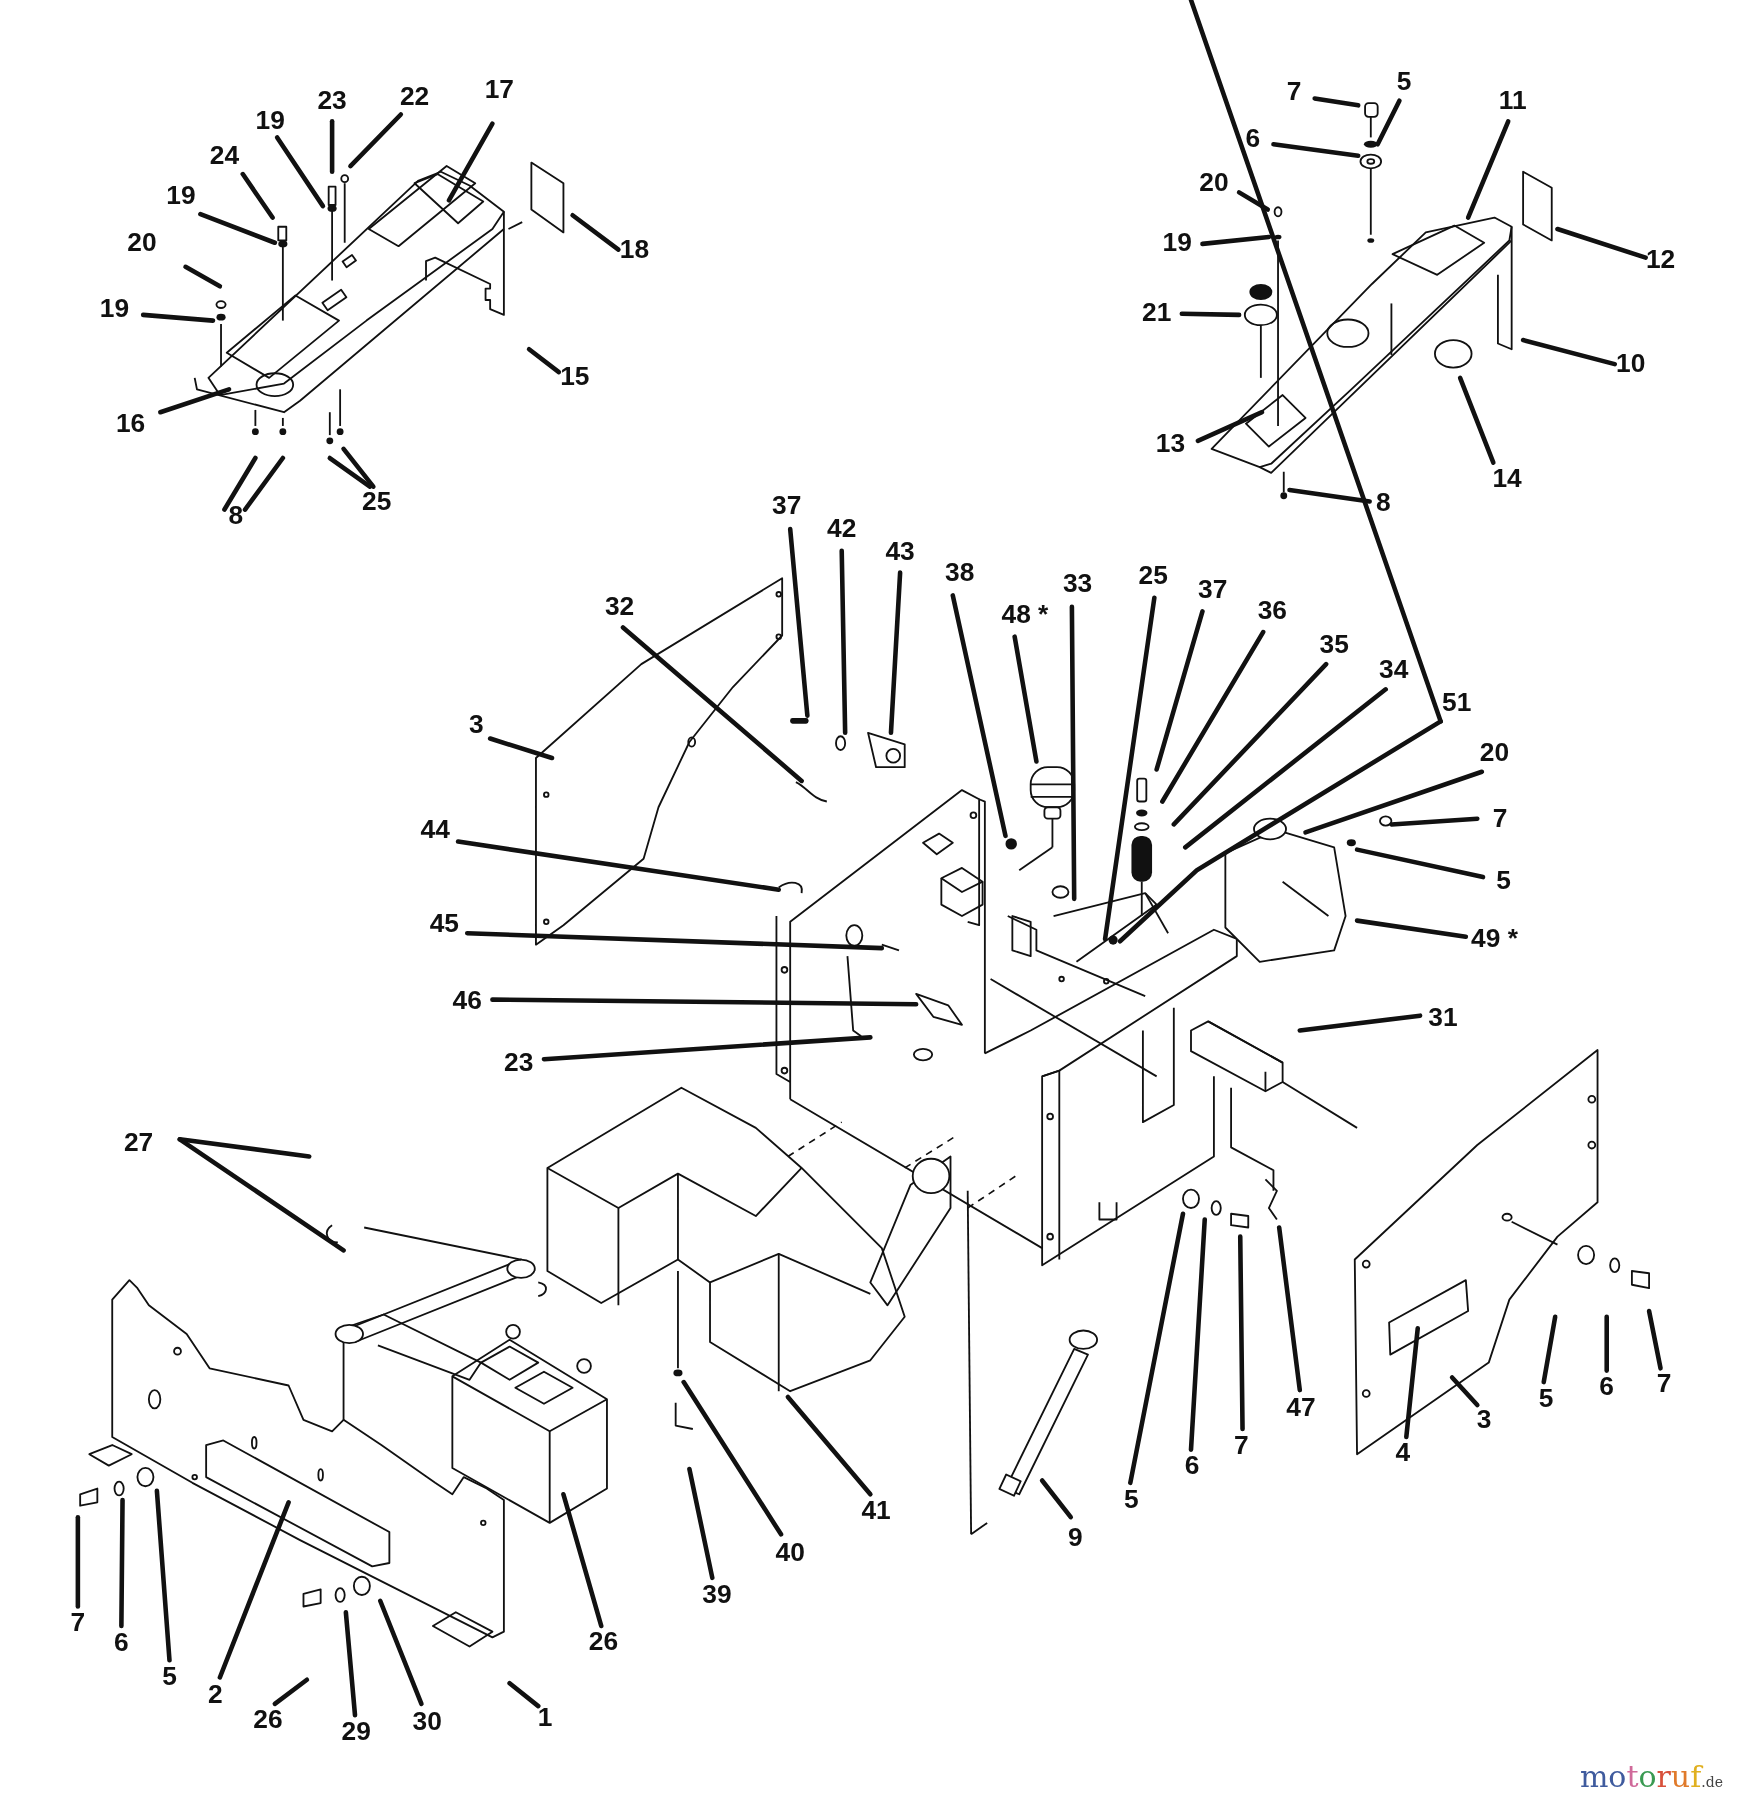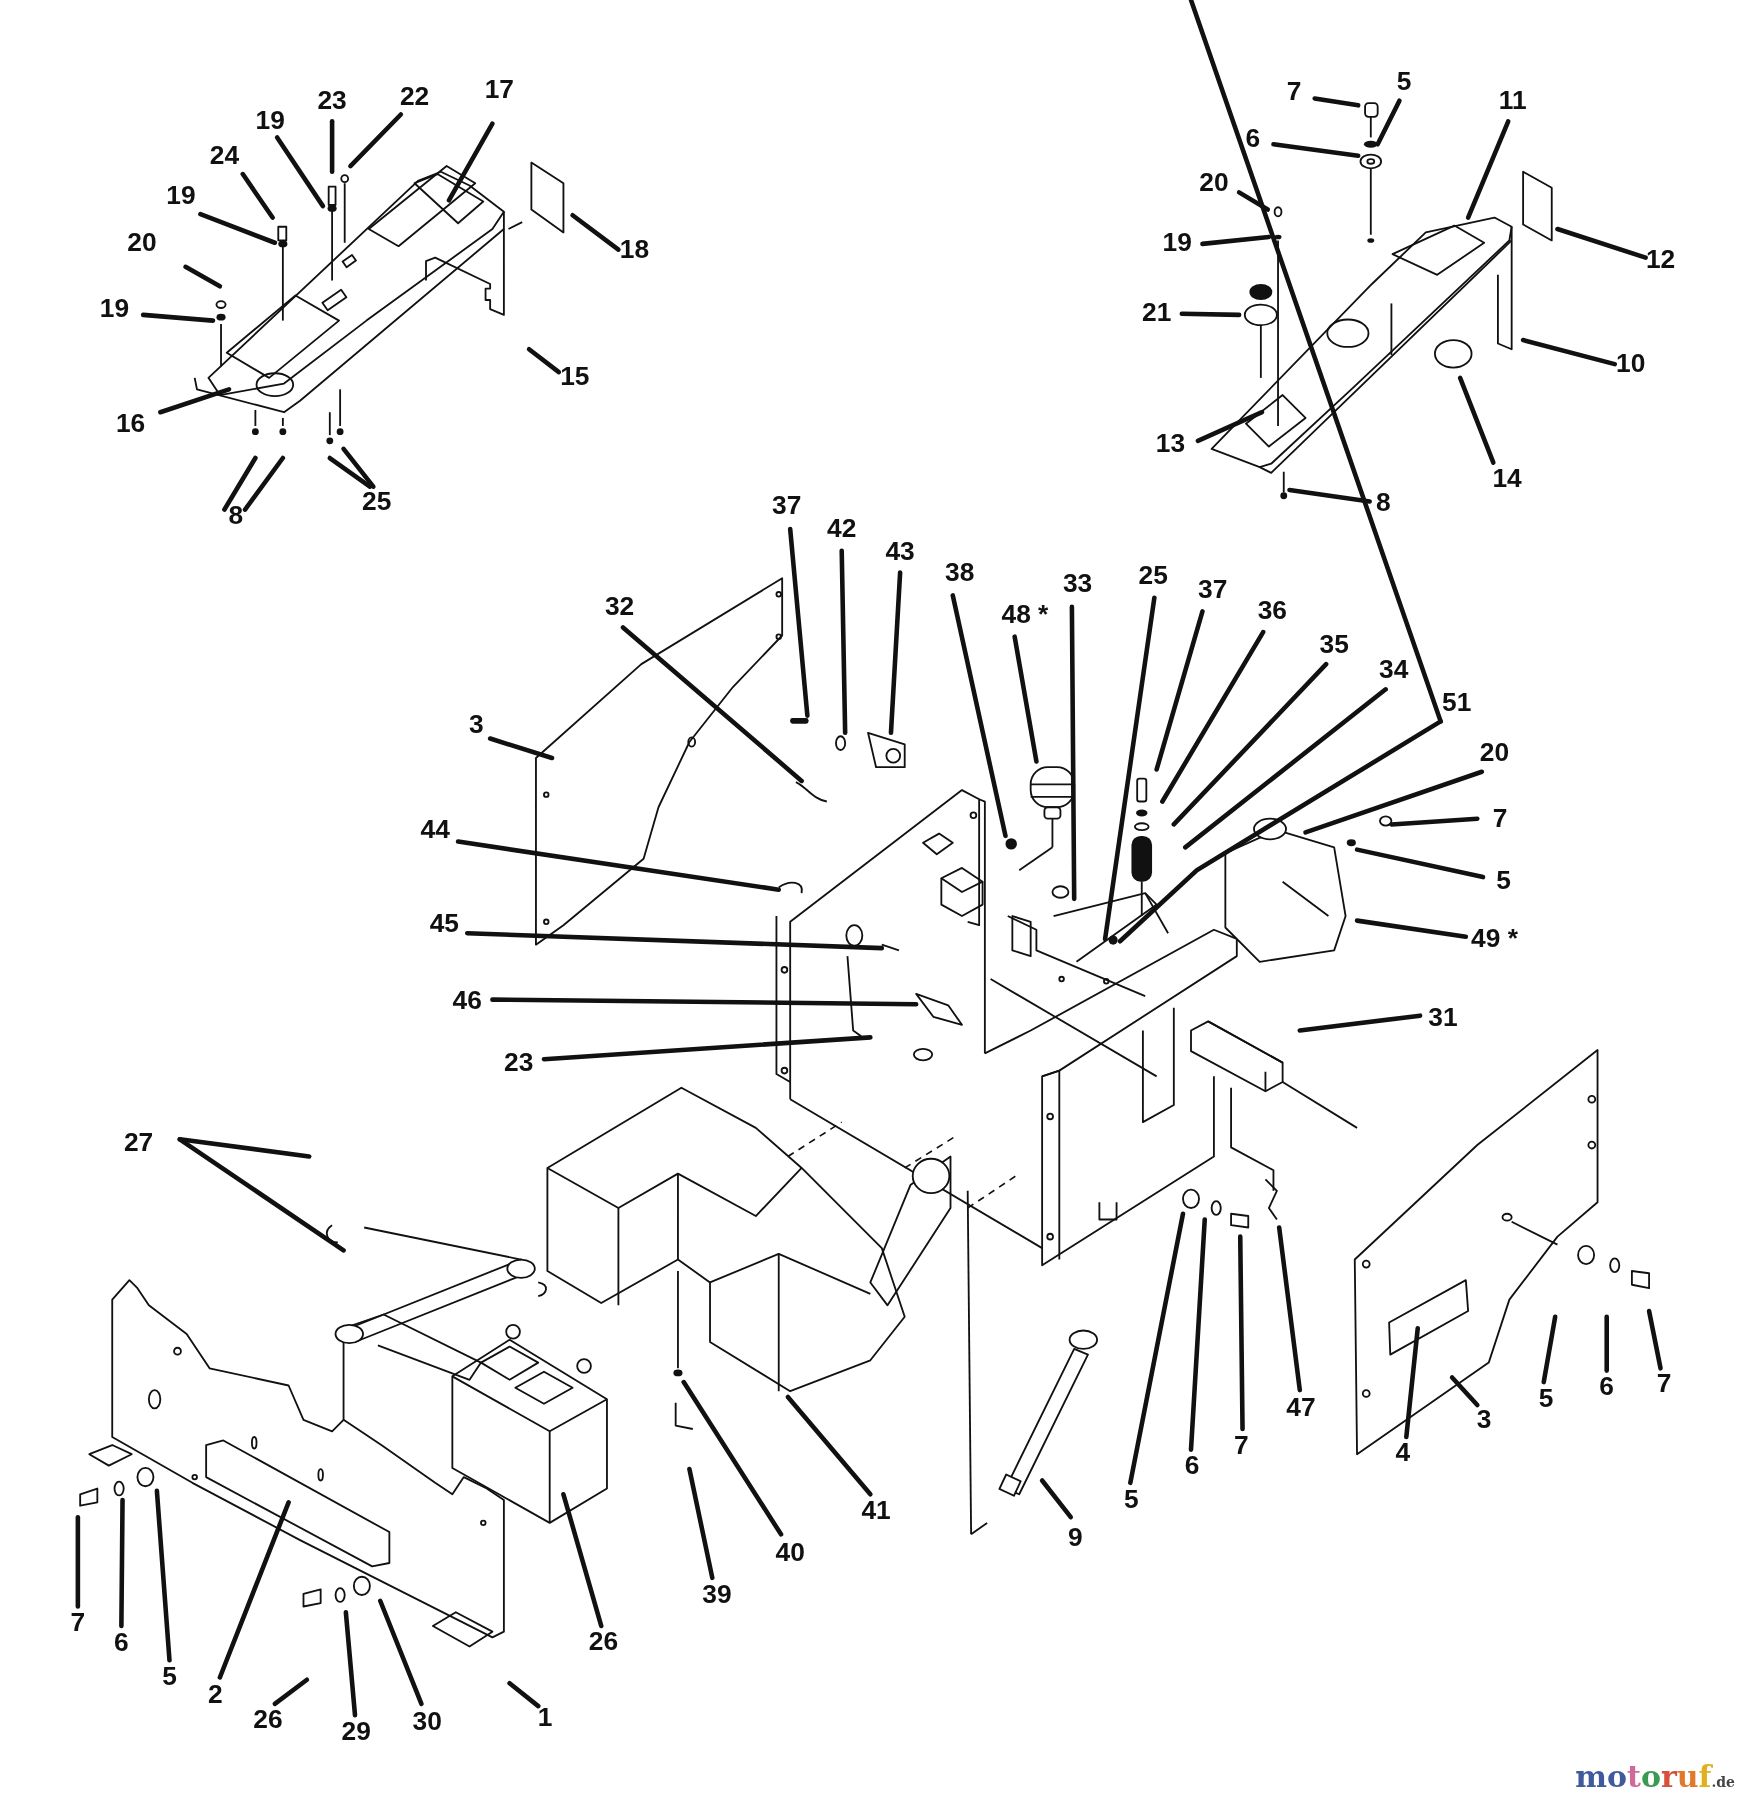--- a/index.html
+++ b/index.html
@@ -4,21 +4,21 @@
 <style>
 html,body{margin:0;padding:0;background:#fff;}
 body{width:1751px;height:1800px;overflow:hidden;position:relative;font-family:"Liberation Sans",sans-serif;}
 #diagram{position:absolute;left:0;top:0;width:1751px;height:1800px;}
 .lbl{font-family:"Liberation Sans",sans-serif;font-weight:bold;font-size:23px;fill:#111;}
 .lead{stroke:#111;stroke-width:4;stroke-linecap:round;fill:none;}
 .part{stroke:#111;stroke-width:1.6;fill:none;stroke-linejoin:round;}
 .partf{stroke:#111;stroke-width:1.6;fill:#fff;stroke-linejoin:round;}
 .dash{stroke:#111;stroke-width:1.4;fill:none;stroke-dasharray:6 5;}
 .dot{fill:#111;}
-#logo{position:absolute;right:16px;bottom:6px;font-family:"DejaVu Serif",serif;font-size:30px;letter-spacing:0;font-weight:bold;}
+#logo{position:absolute;right:28px;bottom:6px;font-family:"DejaVu Serif",serif;font-size:30px;letter-spacing:0;}
 #logo .de{font-size:14px;color:#444;}
 </style>
 </head>
 <body>
 
 <svg id="diagram" viewBox="0 0 1529 1572" preserveAspectRatio="none" xmlns="http://www.w3.org/2000/svg">
 
   <g>
     <path class="part" d="M182,330 L365,158 L385,150 L410,162 L440,185 L430,200 L320,280 L248,335 L192,345 Z"></path>
     <path class="part" d="M170,330 L172,340 L248,360 L262,350 L440,200"></path>

